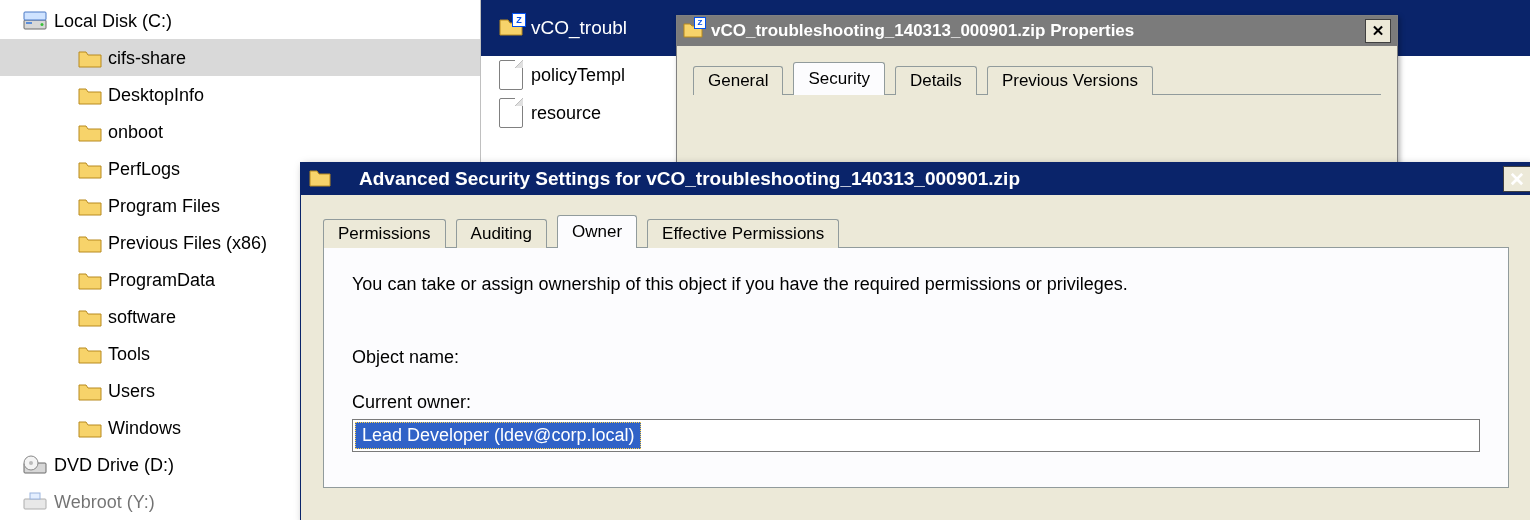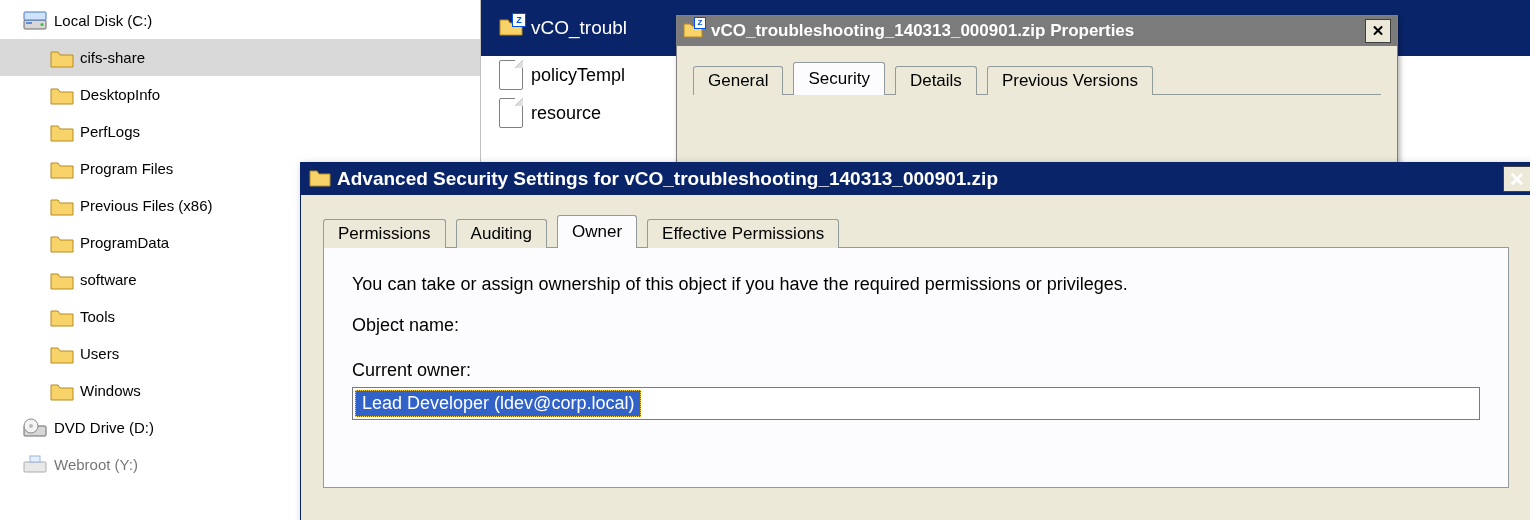--- a/index.html
+++ b/index.html
@@ -1,20 +1,20 @@
 <!DOCTYPE html>
 <html><head>
 <meta charset="utf-8">
 <style>
 html,body{margin:0;padding:0;font-family:"Segoe UI",Tahoma,sans-serif;font-size:15px;color:#000;background:#fff;overflow:hidden;width:1530px;height:520px;position:relative}
 .tree{position:absolute;left:0;top:0;width:480px;height:520px;background:#fff;padding-top:2px}
 .tree-row{display:flex;align-items:center;height:37px;padding-left:22px;gap:6px;cursor:default}
 .tree-row.selected{background:#d9d9d9}
-.tree-row.child{padding-left:50px}
-.tree-label{font-size:15px;line-height:1}
+.tree-row.child{padding-left:78px}
+.tree-label{font-size:18px;line-height:1}
 .folder-icon svg,.drive-icon svg,.dvd-icon svg,.net-icon svg{display:block}
 .right-pane{position:absolute;left:480px;top:0;right:0;bottom:0;border-left:1px solid #c0c0c0;background:#fff}
 .folder-header{position:absolute;left:0;top:0;right:0;height:56px;background:#0a246a;display:flex;align-items:center;gap:8px;padding-left:18px;color:#fff;font-size:19px}
 .file-list{position:absolute;left:0;top:56px;width:200px}
 .file-row{display:flex;align-items:center;height:38px;gap:8px;padding-left:18px}
 .file-label{font-size:18px}
 .doc-icon{width:22px;height:28px;border:1px solid #808080;background:#fff;border-radius:2px;position:relative}
 .doc-icon:before{content:"";position:absolute;right:-1px;top:-1px;width:8px;height:8px;background:linear-gradient(135deg,#fff 0 48%,#808080 52% 54%,#e0e0e0 56% 100%)}
 
 
@@ -22,28 +22,28 @@
 .props-title{height:30px;background:#7b7b7b;color:#fff;display:flex;align-items:center;gap:8px;padding:0 6px;font-size:17px;font-weight:bold}
 .props-title .spacer{flex:1}
 .close-btn{width:24px;height:22px;background:#ece9d8;border:1px solid #404040;display:flex;align-items:center;justify-content:center;font-family:Arial;font-weight:bold;font-size:15px;color:#000;cursor:pointer}
 .props-body{padding:18px 16px 0 16px}
 .tabstrip{display:flex;align-items:flex-end;height:30px;position:relative;border-bottom:1px solid #919b9c}
 .tab{padding:4px 14px 4px 14px;border:1px solid #919b9c;border-bottom:none;background:#ece9d8;font-size:17px;margin-right:10px;border-radius:3px 3px 0 0;cursor:pointer;position:relative;top:1px}
 .tab.active{background:#fcfcfe;padding-top:6px;padding-bottom:6px;top:1px;z-index:2}
 
 
 .adv{position:absolute;left:300px;top:162px;width:1230px;height:358px;background:#ece9d8;border:1px solid #0a246a;box-shadow:3px 3px 8px rgba(0,0,0,.35)}
-.adv-title{height:32px;background:#0a246a;color:#fff;display:flex;align-items:center;gap:6px;padding-left:8px;font-weight:bold;font-size:19px}
+.adv-title{height:32px;background:#0a246a;color:#fff;display:flex;align-items:center;gap:28px;padding-left:8px;font-weight:bold;font-size:19px}
 .adv-title .spacer{flex:1}
 .adv-close{width:26px;height:24px;background:#ece9d8;border:1px solid #404040;display:flex;align-items:center;justify-content:center;font-weight:bold;font-family:Arial;margin-right:0;cursor:pointer}
 .adv-body{padding:22px 22px 0 22px}
 .adv .tabstrip{border-bottom:1px solid #919b9c}
 .adv .tab{font-size:17px}
 .adv-pane{background:#fcfcfe;border:1px solid #919b9c;border-top:none;padding:26px 28px 18px 28px;height:240px;box-sizing:border-box}
-.desc{font-size:18px;margin-bottom:20px}
+.desc{font-size:18px;margin-bottom:52px}
 .row{display:flex;align-items:center;font-size:18px;margin-bottom:24px;gap:30px}
 .row .label{width:150px}
 .owner-box{border:1px solid #7a7a7a;background:#fff;padding:2px}
 .owner-val{background:#3062c7;color:#fff;padding:2px 6px;font-size:18px;display:inline-block;border:1px dotted #ffd24a}
 
 
 .zip-badge{position:absolute;width:12px;height:12px;background:#fff;border:1px solid #0050ef;right:-3px;top:-3px;display:flex;align-items:center;justify-content:center;font-size:9px;font-weight:bold;color:#0050ef}
 .icon-wrap{position:relative;display:inline-block}
 </style>
 </head>
@@ -77,20 +77,28 @@
           </svg>
         </span>
         <span class="tree-label">DesktopInfo</span>
       </div>
       <div class="tree-row child">
         <span class="folder-icon">
           <svg width="24" height="20">
             <path d="M1 4h7l2 3h13v12H1z" fill="#f7d36a" stroke="#b88a1f"></path>
           </svg>
         </span>
+        <span class="tree-label">onboot</span>
+      </div>
+      <div class="tree-row child">
+        <span class="folder-icon">
+          <svg width="24" height="20">
+            <path d="M1 4h7l2 3h13v12H1z" fill="#f7d36a" stroke="#b88a1f"></path>
+          </svg>
+        </span>
         <span class="tree-label">PerfLogs</span>
       </div>
       <div class="tree-row child">
         <span class="folder-icon">
           <svg width="24" height="20">
             <path d="M1 4h7l2 3h13v12H1z" fill="#f7d36a" stroke="#b88a1f"></path>
           </svg>
         </span>
         <span class="tree-label">Program Files</span>
       </div>

